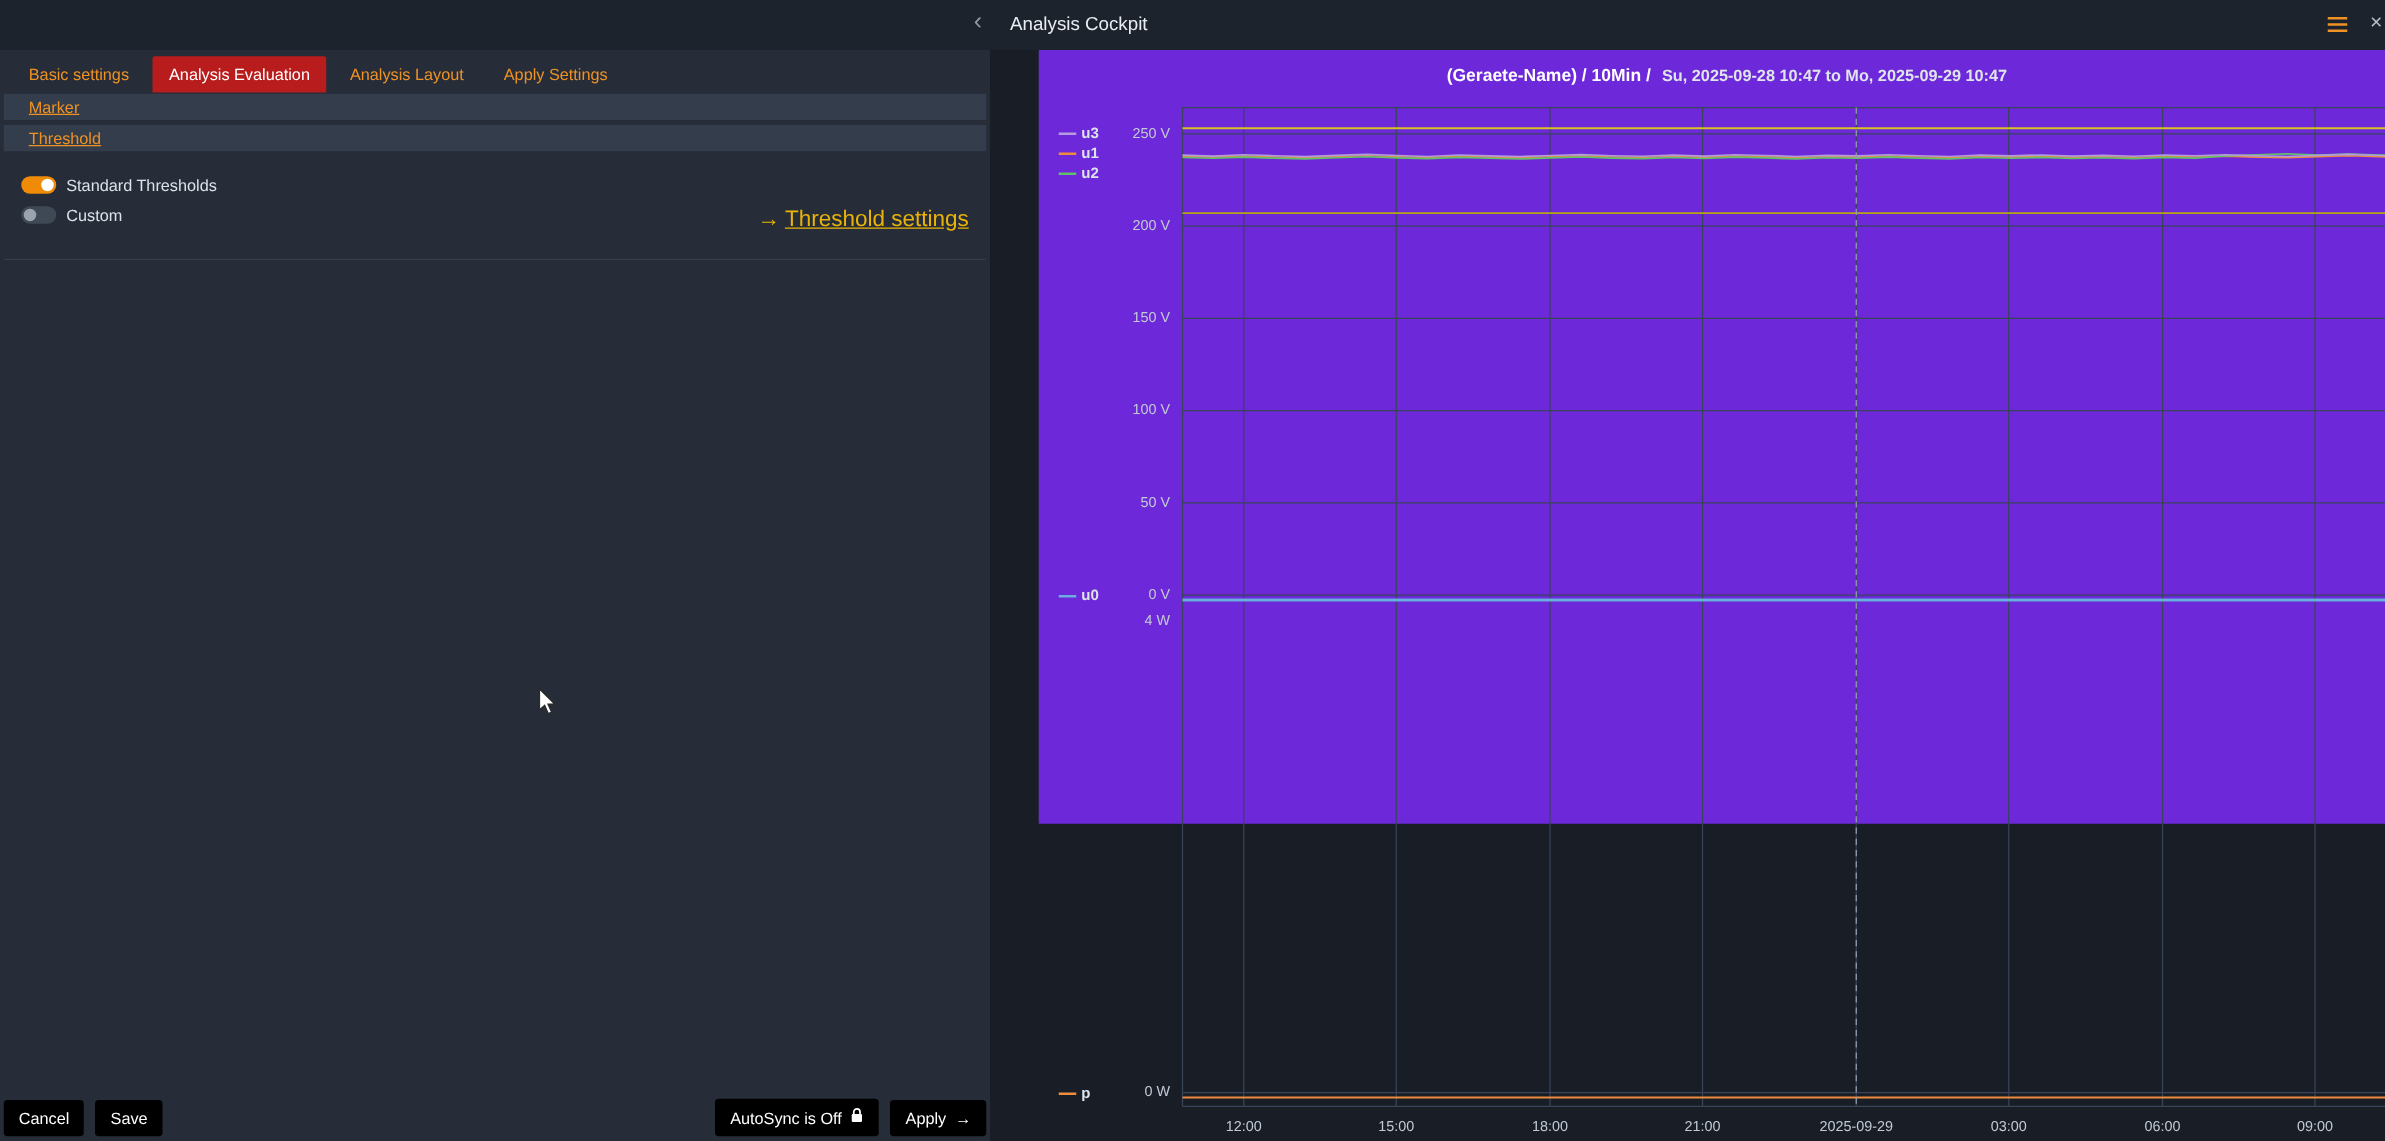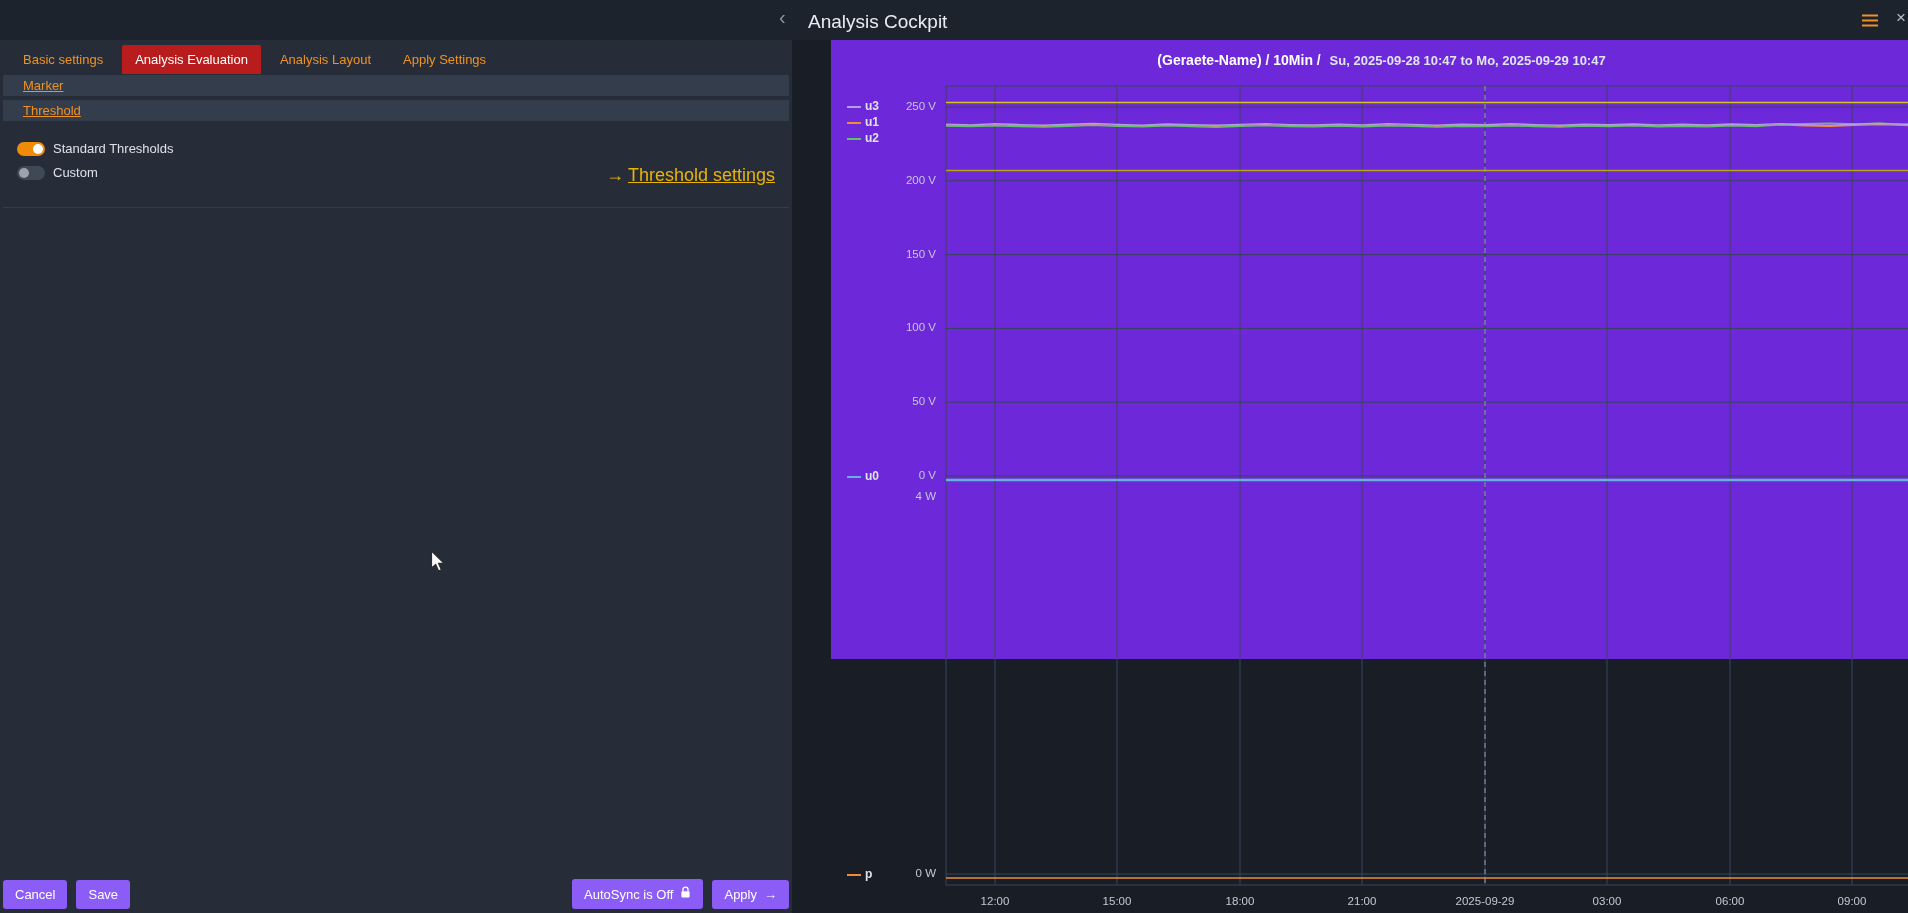--- a/index.html
+++ b/index.html
@@ -1,48 +1,48 @@
 <!DOCTYPE html>
 <html><head>
 <meta charset="utf-8">
 <style>
   *{margin:0;padding:0;box-sizing:border-box}
   html,body{width:1908px;height:913px;background:#191e26;font-family:"Liberation Sans",sans-serif;overflow:hidden;position:relative;color:#dfe3e8}
 
   
   .topbar{position:absolute;left:0;top:0;width:1908px;height:40px;background:#1d232d;z-index:5}
   .back-icon{position:absolute;left:779px;top:7px;color:#8d97a5;font-size:20px;line-height:20px;cursor:pointer}
-  .app-title{position:absolute;left:808px;top:11px;font-size:19px;color:#e9edf2;font-weight:400}
+  .app-title{position:absolute;left:808px;top:11px;font-size:15px;color:#e9edf2;font-weight:400}
   .menu-icon{position:absolute;right:30px;top:13px;cursor:pointer}
   .close-icon{position:absolute;right:2px;top:9px;color:#b6bec9;font-size:17px;line-height:17px;cursor:pointer}
 
   
   .settings-panel{position:absolute;left:0;top:40px;width:792px;height:873px;background:#262d39}
   .tabbar{display:flex;align-items:center;padding:5px 10px 0 10px;height:33px;gap:6px}
   .tab{font-size:13px;color:#ef9224;padding:7px 13px;cursor:pointer;white-space:nowrap;border-radius:2px 2px 0 0}
   .tab.active{background:#b91c1c;color:#ffffff}
   .sections{padding:2px 3px 0 3px}
   .acc-row{height:21px;background:#333d4c;margin-bottom:4px;display:flex;align-items:center;padding-left:20px;cursor:pointer}
   .acc-link{color:#ef9224;font-size:13px;text-decoration:underline;cursor:pointer}
   .threshold-content{margin:0 3px;padding:16px 12px 18px 14px;position:relative;border-bottom:1px solid #333d4c}
-  .toggle-row{display:flex;align-items:center;margin-bottom:9px;height:15px}
+  .toggle-row{display:flex;margin-bottom:9px;height:15px}
   .toggle{width:28px;height:14px;border-radius:8px;position:relative;display:inline-block;cursor:pointer;flex:none}
   .toggle .knob{position:absolute;top:2px;width:10px;height:10px;border-radius:50%;background:#ffffff}
   .toggle.on{background:#f08b07}
   .toggle.on .knob{right:2px}
   .toggle.off{background:#3f4855}
   .toggle.off .knob{left:2px;background:#9aa3ae}
   .toggle-label{margin-left:8px;font-size:13px;color:#dde2e8}
   .th-link{position:absolute;right:14px;top:40px;color:#eab308;font-size:18px;cursor:pointer;white-space:nowrap}
   .th-link .lbl{text-decoration:underline}
   .th-link .arr{margin-right:4px;text-decoration:none}
 
   
   .footer{position:absolute;left:0;bottom:4px;width:100%;display:flex;align-items:center;padding:0 3px;gap:9px}
-  .btn{background:#8b5cf6;color:#ffffff;border:none;font-size:13px;padding:7px 12px;border-radius:3px;display:flex;align-items:center;gap:7px;cursor:pointer;font-family:"Liberation Sans",sans-serif;white-space:nowrap}
+  .btn{background:#000000;color:#ffffff;border:none;font-size:13px;padding:7px 12px;border-radius:3px;display:flex;align-items:center;gap:7px;cursor:pointer;font-family:"Liberation Sans",sans-serif;white-space:nowrap}
   .spacer{flex:1}
 
   
   .chart-panel{position:absolute;left:831px;top:40px;width:1101px;height:619px;background:#6d28d9}
   .chart-title{position:absolute;top:12px;width:100%;text-align:center;font-size:14px;color:#ffffff;font-weight:700;z-index:2}
   .chart-title .t2{font-size:13px;color:#dfe5ec;margin-left:5px}
   #chart-svg{position:absolute;left:0;top:0;width:1101px;height:873px}
   #chart-svg text{font-family:"Liberation Sans",sans-serif}
 
   

